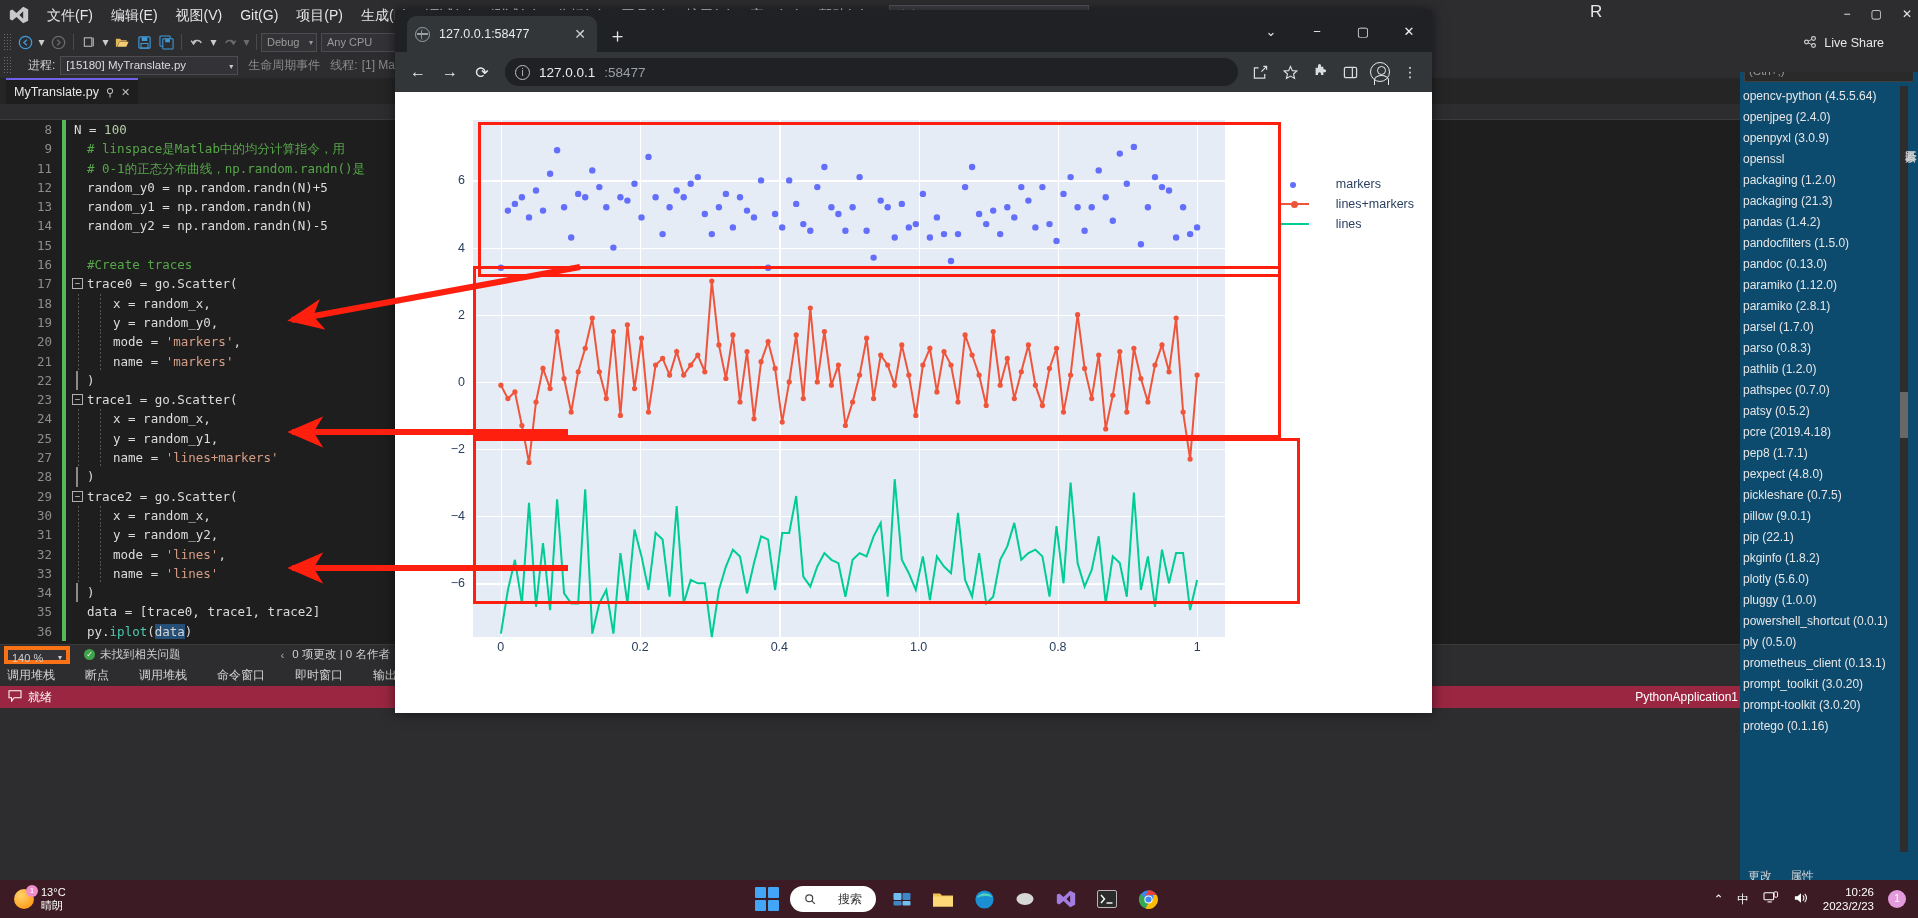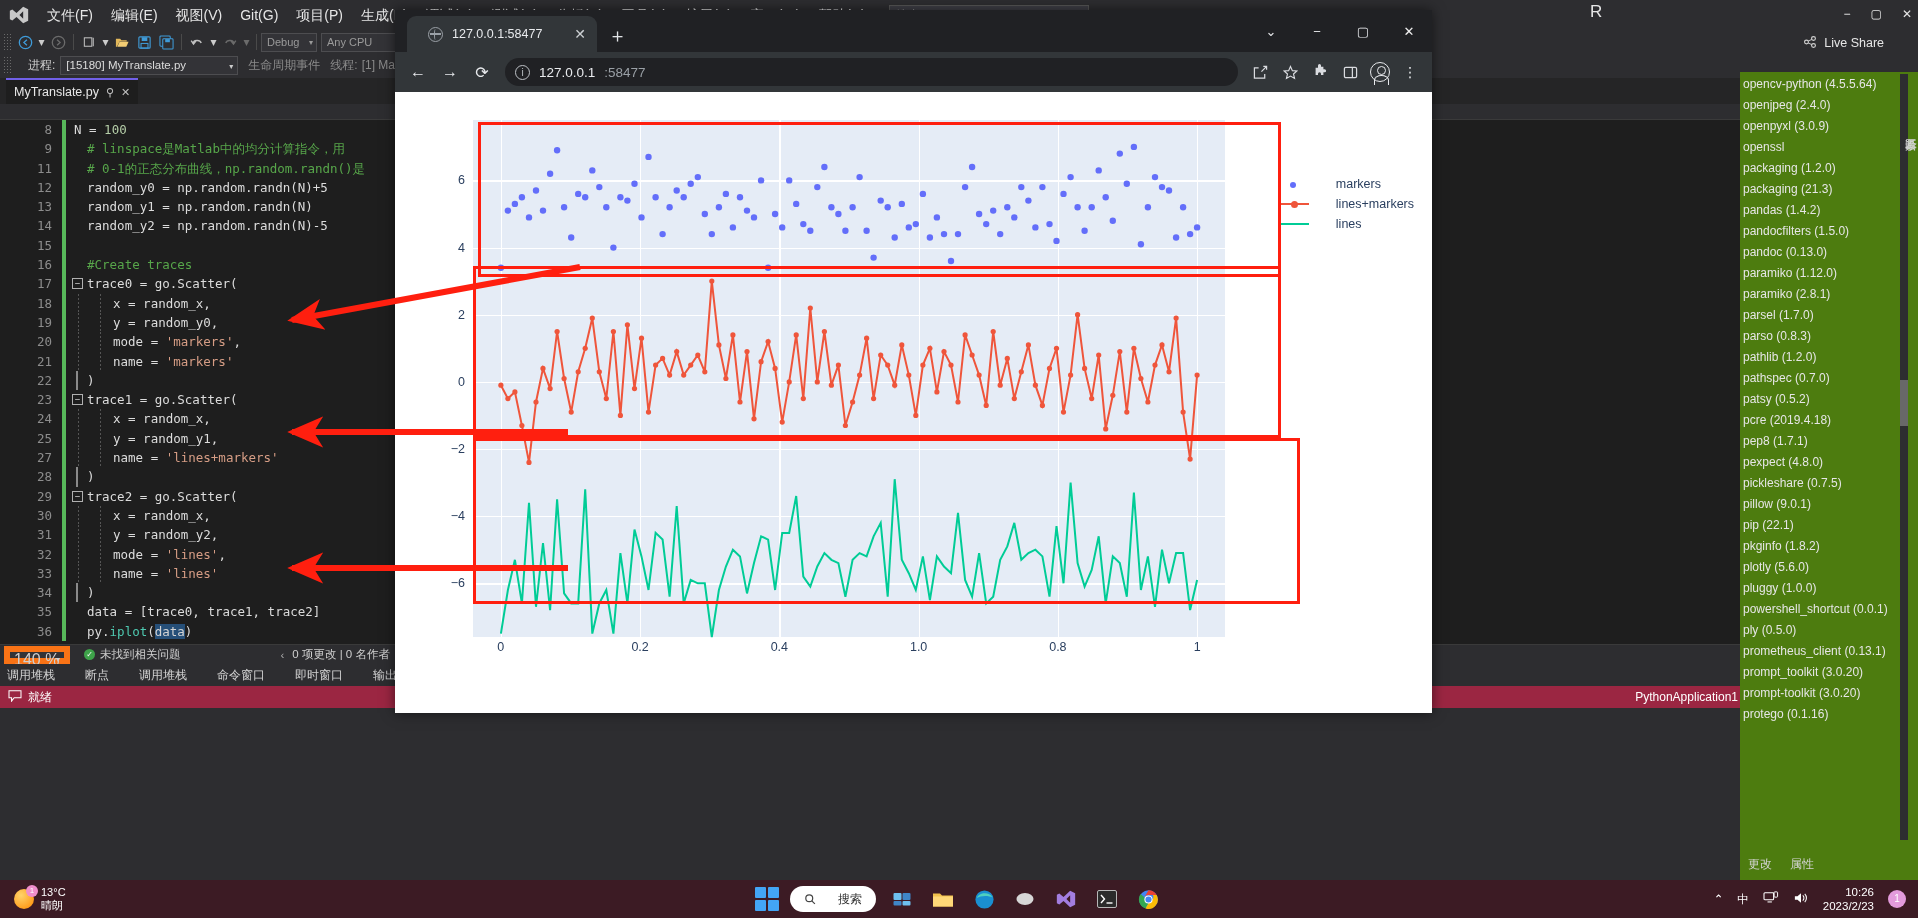--- a/index.html
+++ b/index.html
@@ -107,43 +107,43 @@
   .k-fn  { color: #4ec9b0; }
   .k-num { color: #b5cea8; }
   .k-var { color: #dcdcdc; }
   .k-sel { background: #264f78; }
 
   .vs-statusbar1 {
     position: absolute; left: 0; top: 644px; width: 1918px; height: 20px;
     background: #2d2d30; display: flex; align-items: center; font-size: 11.5px;
     color: #cfcfcf; border-top: 1px solid #3a3a3a;
   }
-  .zoombox { width: 66px; height: 18px; background: #333337; border: 6px solid #f97316;
-    font-size: 16px; padding-left: 4px; line-height: 16px; position: relative; margin-left: 4px; }
+  .zoombox { width: 66px; height: 18px; background: #333337; border: 4px solid #f97316;
+    font-size: 11px; padding-left: 4px; line-height: 16px; position: relative; margin-left: 4px; }
   .zoombox::after { content: "▾"; position: absolute; right: 4px; top: 0; font-size: 8px; }
   .ok-dot { width: 11px; height: 11px; border-radius: 50%; background: #3ea34a; color: #fff;
     font-size: 8px; text-align: center; line-height: 11px; margin: 0 5px 0 14px; }
 
   .vs-dockbar {
     position: absolute; left: 0; top: 664px; width: 1918px; height: 22px;
     background: #2d2d30; display: flex; align-items: center; font-size: 12px;
     color: #d2d2d2; gap: 16px;
   }
   .dock-item { padding: 0 7px; }
 
   .vs-bottomstatus {
     position: absolute; left: 0; top: 686px; width: 1918px; height: 22px;
     background: #9b2642; display: flex; align-items: center; color: #fff; font-size: 12px;
   }
   .bs-icon { margin: 0 6px 0 8px; }
 
   
   .vs-rightpanel {
-    position: absolute; right: 0; top: 0; width: 178px; height: 880px;
-    background: #4d7c0f; color: #d4d4d4; z-index: 4;
+    position: absolute; right: 0; top: 12px; width: 178px; height: 880px;
+    background: #0c4a6e; color: #d4d4d4; z-index: 4;
   }
   .rp-title { height: 22px; display: flex; align-items: center; justify-content: flex-end;
     gap: 8px; padding-right: 8px; font-size: 12px; color: #cfcfcf; background: #2d2d30; }
   .rp-toolbar { height: 24px; display: flex; align-items: center; gap: 6px; padding-left: 6px;
     background: #252526; border-bottom: 1px solid #3a3a3a; font-size: 13px; color: #cfcfcf; }
   .rp-toolbtn { width: 18px; height: 18px; display: flex; align-items: center; justify-content: center; }
   .rp-toolbtn.sel { border: 1px solid #7160e8; }
   .rp-search { height: 22px; display: flex; align-items: center; font-size: 11.5px;
     color: #9a9a9a; background: #2a2a2b; border: 1px solid #3f3f40; margin: 2px 4px; padding-left: 4px; }
   .rp-list { position: absolute; left: 0; top: 74px; width: 170px; bottom: 40px;
@@ -172,21 +172,21 @@
 
   
   .chrome {
     position: absolute; left: 395px; top: 10px; width: 1037px; height: 703px;
     background: #323639; z-index: 5; box-shadow: 0 0 12px rgba(0,0,0,.55);
   }
   .ch-tabstrip { position: relative; height: 42px; background: #202124; }
   .ch-tab {
     position: absolute; left: 12px; top: 6px; width: 190px; height: 36px;
     background: #323639; border-radius: 9px 9px 0 0; display: flex; align-items: center;
-    padding: 0 6px 0 21px; gap: 9px; color: #e8eaed; font-size: 12.5px;
+    padding: 0 6px 0 8px; gap: 9px; color: #e8eaed; font-size: 12.5px;
   }
   .ch-favicon { width: 15px; height: 15px; border-radius: 50%; border: 1.6px solid #9aa0a6; position: relative; flex: 0 0 auto; }
   .ch-favicon::before { content: ""; position: absolute; left: 1px; top: 5.5px; width: 11px; height: 1.6px; background: #9aa0a6; }
   .ch-favicon::after { content: ""; position: absolute; left: 5.3px; top: 1px; width: 2.4px; height: 11px;
      border-left: 1.6px solid #9aa0a6; border-radius: 50%; }
   .ch-tabtitle { flex: 1; overflow: hidden; white-space: nowrap; }
   .ch-tabclose { font-size: 14px; color: #cdd1d4; padding: 0 5px; }
   .ch-newtab { position: absolute; left: 213px; top: 13px; font-size: 19px; color: #e0e3e6; }
   .ch-wincontrols { position: absolute; right: 0; top: 0; height: 42px; display: flex; align-items: center; }
   .ch-wb { width: 46px; height: 42px; display: flex; align-items: center; justify-content: center;

